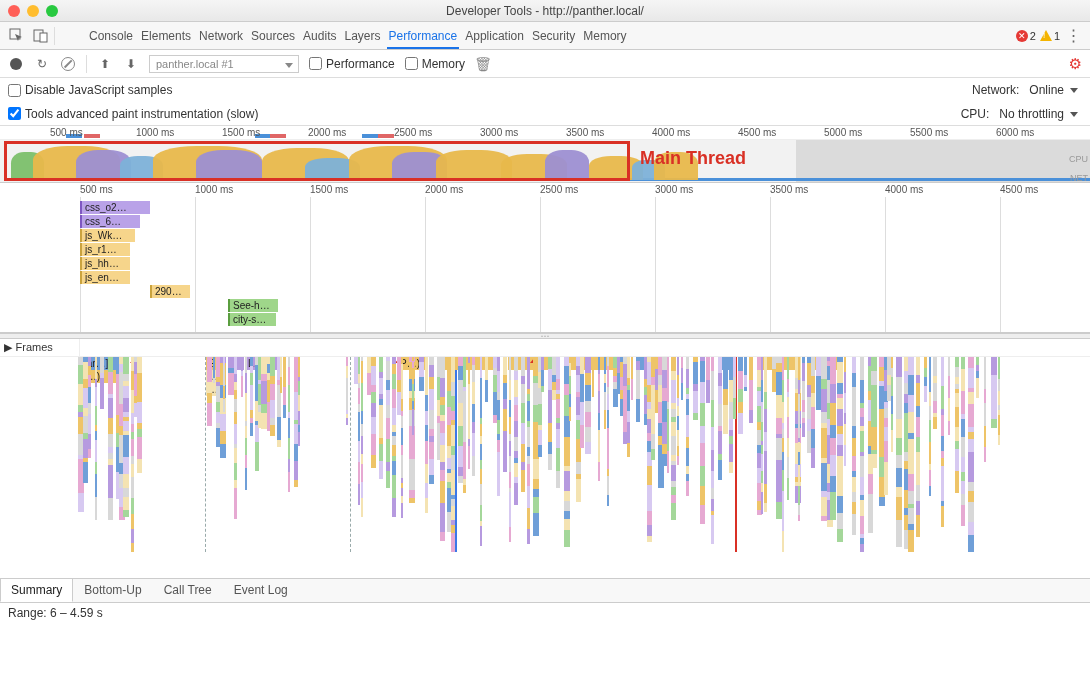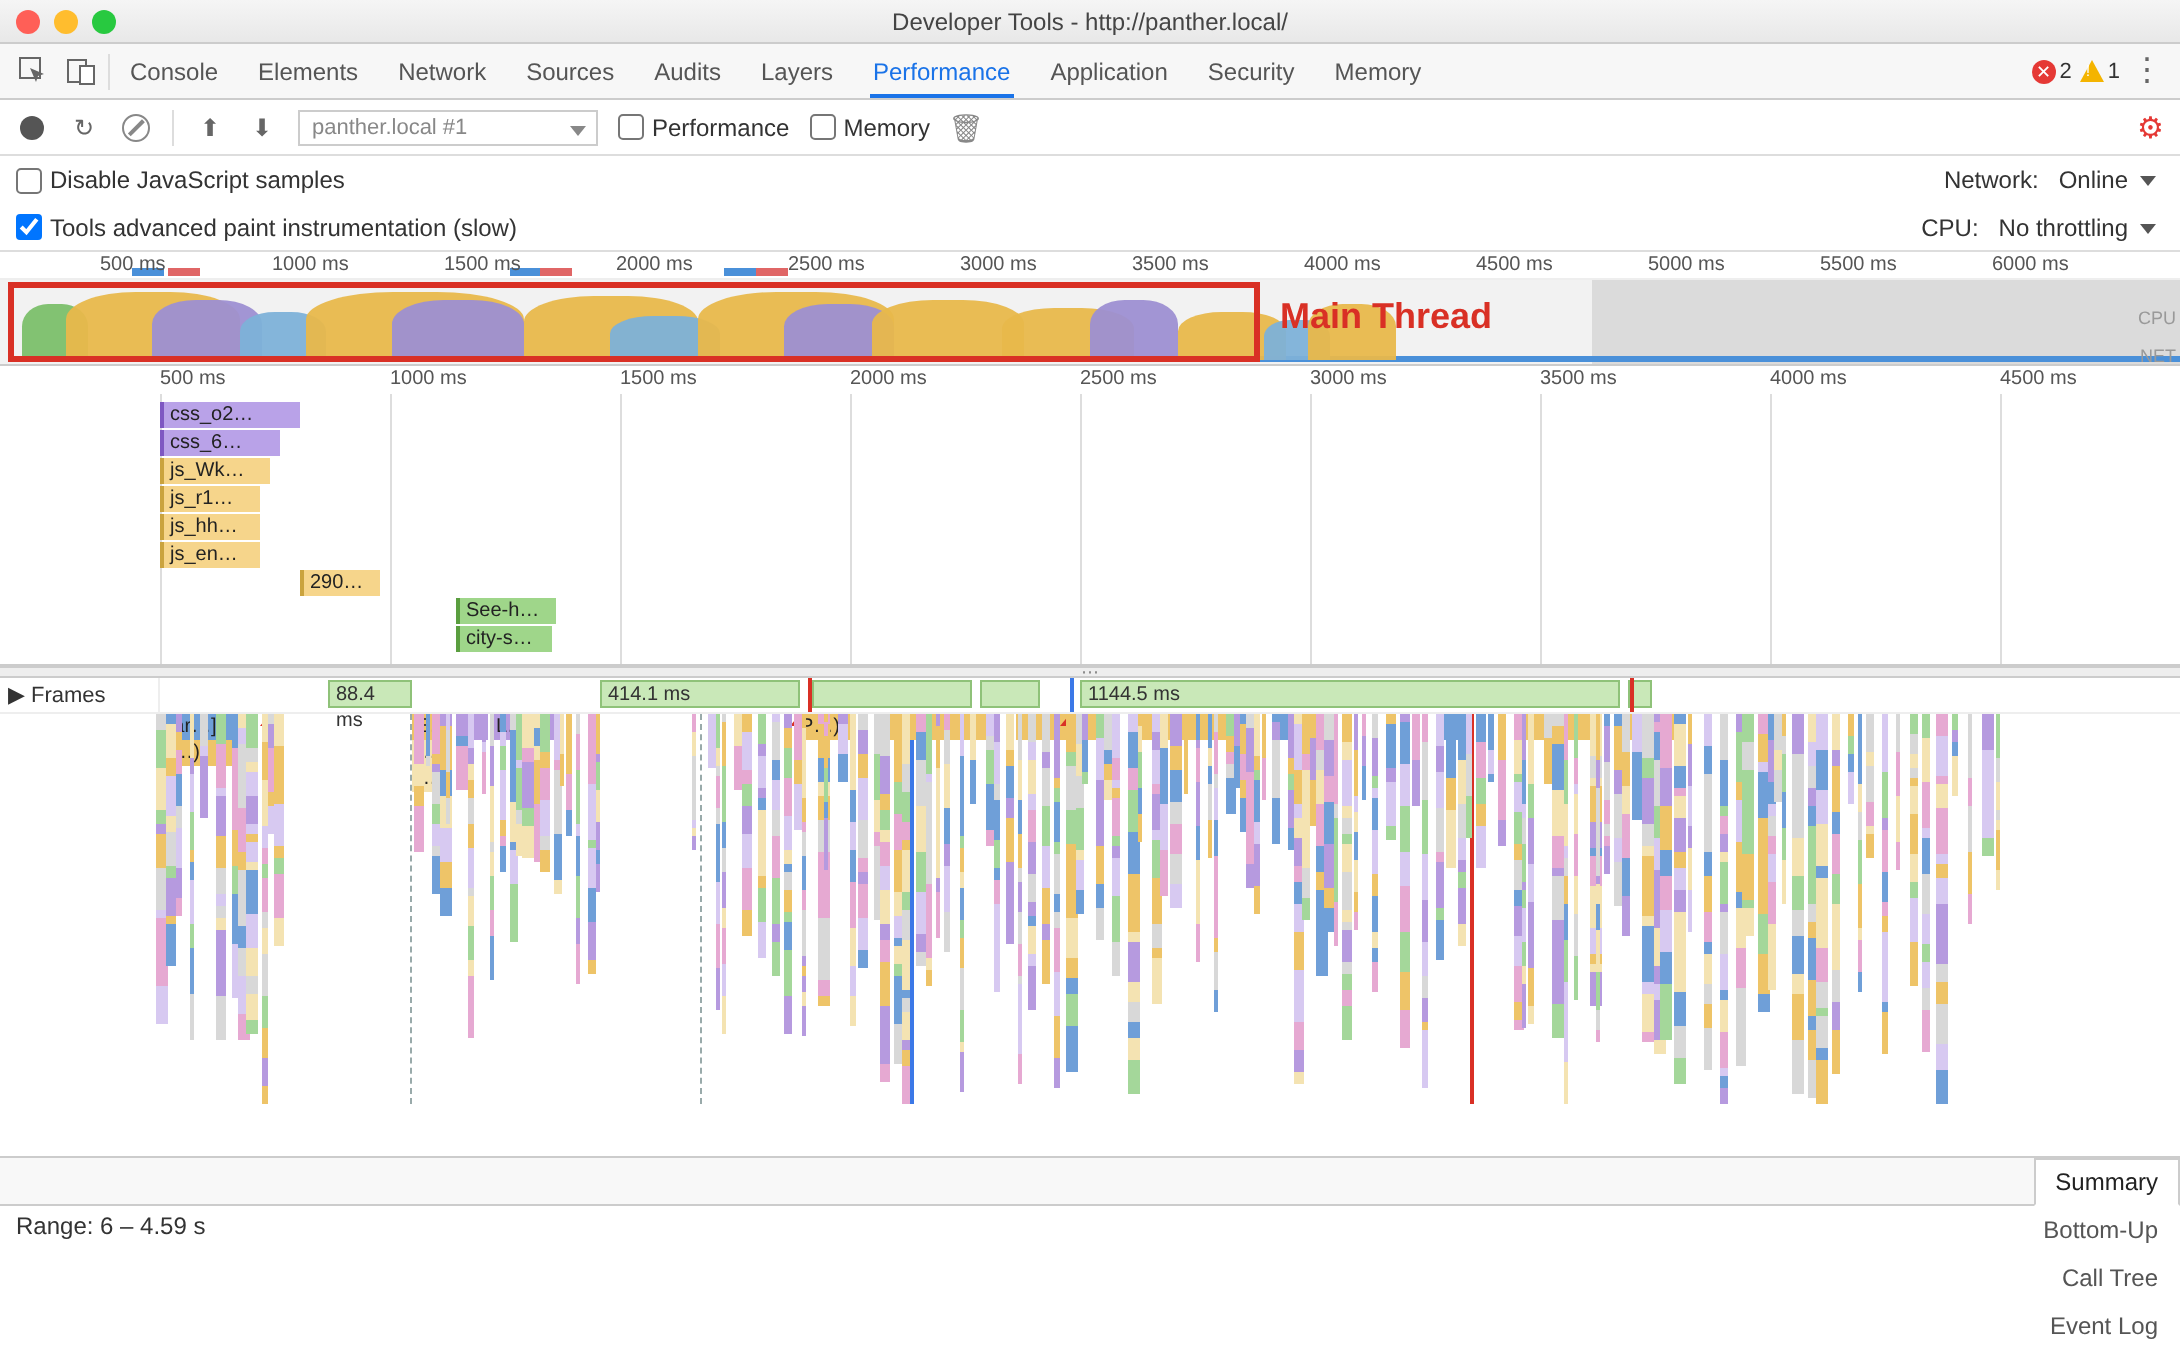--- a/index.html
+++ b/index.html
@@ -8,21 +8,21 @@
   
   .titlebar { height: 22px; background: linear-gradient(#f5f5f5,#e8e8e8); border-bottom: 1px solid #ccc; display:flex; align-items:center; padding: 0 8px; position: relative;}
   .traffic { display:flex; gap:7px; }
   .tl { width:12px; height:12px; border-radius:50%; }
   .tl.red{background:#ff5f57;} .tl.yellow{background:#ffbd2e;} .tl.green{background:#28c940;}
   .title { position:absolute; left:0;right:0; text-align:center; font-size:12px; color:#444; }
 
   
   .tabbar { height: 28px; border-bottom:1px solid #ccc; display:flex; align-items:center; padding:0 6px; gap:4px; background:#f7f7f7;}
   .ico { width:20px; height:20px; display:inline-flex; align-items:center; justify-content:center; color:#555; }
-  .tabs { display:flex; gap:16px; margin-left:4px;text-align:center;}
+  .tabs { display:flex; gap:4px; margin-left:28px;text-align:center;}
   .tab { font-size:12px; color:#555; padding:6px 2px; cursor:pointer; }
   .tab.active { color:#1a73e8; border-bottom:2px solid #1a73e8; padding-bottom:4px;}
   .spacer{flex:1;}
   .err-badge{ display:inline-flex; align-items:center; gap:2px; font-size:11px;}
   .circ{width:12px;height:12px;border-radius:50%;display:inline-block;}
   .circ.r{background:#e53935;color:#fff;font-size:9px;line-height:12px;text-align:center;}
   .tri{width:0;height:0;border-left:6px solid transparent;border-right:6px solid transparent;border-bottom:11px solid #f4b400; position:relative;}
   .tri span{position:absolute;left:-3px;top:1px;font-size:8px;color:#fff;}
   .dots{font-size:16px;color:#666;letter-spacing:1px;line-height:8px;}
 
@@ -85,21 +85,21 @@
   .c-blue{background:#6f9fd8;} .c-yel{background:#eec468;} .c-pur{background:#b69adf;}
   .c-lpur{background:#d7c9f1;} .c-pink{background:#e6a9d2;} .c-grn{background:#a4d79a;}
   .c-lyel{background:#f4e3b2;} .c-gray{background:#d8d8d8;}
   .flame-label{position:absolute;font-size:10px;color:#222;white-space:nowrap;overflow:hidden;padding:0 2px;line-height:13px;height:13px;}
   .redtri{position:absolute;width:0;height:0;border-left:5px solid transparent;border-bottom:6px solid #d93025;top:0;}
   .dash{position:absolute;top:0;bottom:0;border-left:1px dashed #9aa;}
   .redline{position:absolute;top:0;bottom:0;width:2px;background:#d93025;}
   .blueline{position:absolute;top:0;bottom:0;width:2px;background:#3b78e7;}
 
   
-  .btabs{height:24px;border-bottom:1px solid #ccc;display:flex;align-items:flex-end;gap:0;background:#f8f8f8;flex-direction:column;}
+  .btabs{height:24px;border-bottom:1px solid #ccc;display:flex;align-items:flex-end;gap:0;background:#f8f8f8;}
   .btab{font-size:12px;padding:4px 10px;color:#555;border:1px solid transparent;cursor:pointer;}
   .btab.active{background:#fff;border:1px solid #ccc;border-bottom:1px solid #fff;color:#222;}
   .range-row{height:22px;padding:3px 8px;font-size:12px;color:#333;}
 </style>
 </head>
 <body>
 
 <div class="titlebar">
   <div class="traffic">
     <div class="tl red"></div>
@@ -272,31 +272,20 @@
     <div class="netbar nb-yellow" style="left: 80px; width: 50px; top: 88px;">js_en…</div>
     <div class="netbar nb-yellow" style="left: 150px; width: 40px; top: 102px;">290…</div>
     <div class="netbar nb-green" style="left: 228px; width: 50px; top: 116px;">See-h…</div>
     <div class="netbar nb-green" style="left: 228px; width: 48px; top: 130px;">city-s…</div>
   </div>
 <div class="resizer">⋯</div>
 
 <div class="tracks">
   <div class="trow" style="height:18px">
     <div class="tlabel">▶ <span>Frames</span></div>
-    <div class="tcontent" id="frames-content">
-        <div class="frame-seg" style="left: 84px; width: 42px;">88.4 ms</div>
-        <div class="frame-seg" style="left: 220px; width: 100px;">414.1 ms</div>
-        <div class="frame-seg" style="left: 326px; width: 80px;"></div>
-        <div class="frame-seg" style="left: 410px; width: 30px;"></div>
-        <div class="frame-seg" style="left: 460px; width: 270px;">1144.5 ms</div>
-        <div class="frame-seg" style="left: 734px; width: 12px;"></div>
-        <div class="blueline" style="left: 455px; top: 0px; bottom: 0px; position: absolute;"></div>
-        <div class="redline" style="left: 735px; top: 0px; bottom: 0px; position: absolute;"></div>
-        <div class="redline" style="left: 324px; top: 0px; bottom: 0px; position: absolute;"></div>
-      </div>
   </div>
   <div class="flame-area" id="flame">
     <div class="dash" style="left:205px"></div>
     <div class="dash" style="left:350px"></div>
     <div class="blueline" style="left:455px"></div>
     <div class="redline" style="left:735px"></div>
   <div class="flame-label c-blue" style="left: 78px; width: 48px; top: 0px;">Par…])</div>
       <div class="flame-label c-yel" style="left: 78px; width: 38px; top: 13px;">E…)</div>
       <div class="flame-label c-yel" style="left: 206px; width: 20px; top: 0px;">E…</div>
       <div class="flame-label c-lyel" style="left: 206px; width: 20px; top: 13px;">(…</div>

